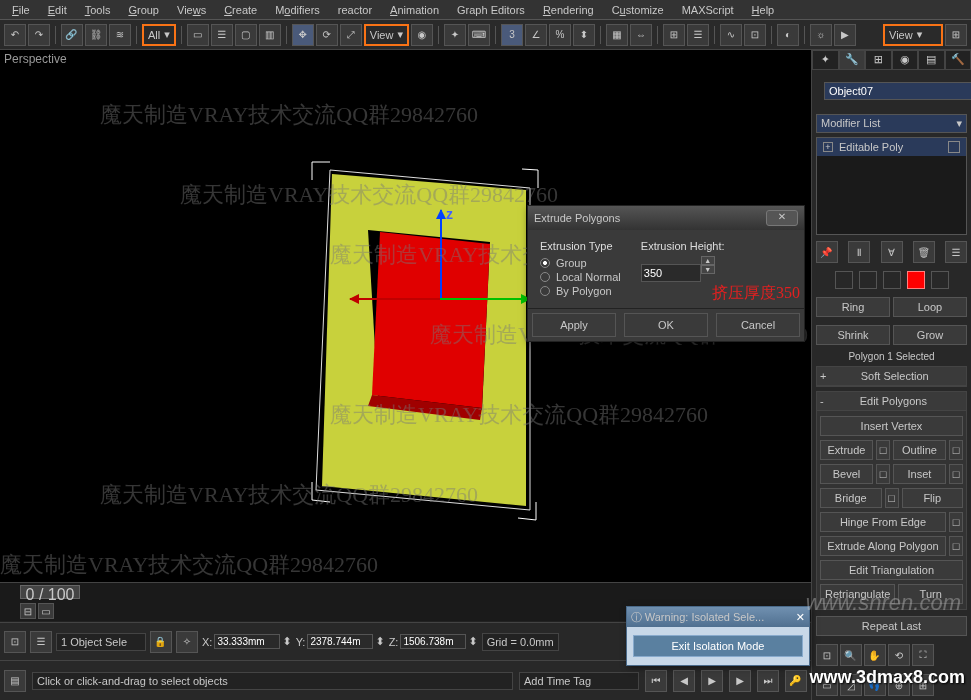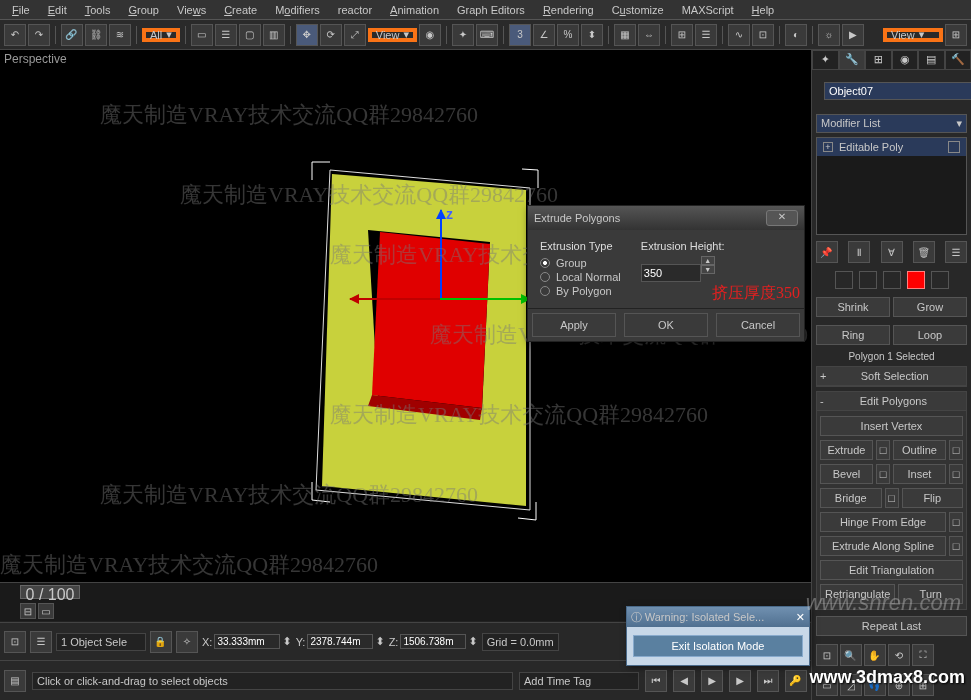--- a/index.html
+++ b/index.html
@@ -7,21 +7,21 @@
 
 
 .menubar { height: 20px; background: #333; border-bottom: 1px solid #555; display: flex; align-items: center; padding: 0 4px; gap: 2px; }
 .menubar .menu-item { padding: 2px 8px; cursor: default; }
 .menubar .menu-item u { text-decoration: underline; }
 
 
 .toolbar { height: 30px; background: #2a2a2a; border-bottom: 1px solid #444; display: flex; align-items: center; padding: 0 4px; gap: 2px; }
 .tool-btn { width: 22px; height: 22px; background: #3a3a3a; border: 1px solid #555; display: flex; align-items: center; justify-content: center; font-size: 10px; }
 .tool-sep { width: 1px; height: 18px; background: #555; margin: 0 3px; }
-.tool-dropdown { height: 14px; background: #2a2a2a; border: 4px solid #f97316; padding: 0 4px; display: flex; align-items: center; gap: 4px; }
+.tool-dropdown { height: 22px; background: #2a2a2a; border: 2px solid #f97316; padding: 0 4px; display: flex; align-items: center; gap: 4px; }
 .tool-btn.active { background: #4a5a7a; }
 
 
 .main { position: absolute; top: 50px; left: 0; right: 160px; bottom: 118px; background: #000; }
 .viewport-label { position: absolute; top: 2px; left: 4px; color: #999; font-size: 12px; }
 
 
 .viewport-3d { position: absolute; left: 320px; top: 130px; width: 220px; height: 340px; }
 .axis-z { position: absolute; left: 120px; top: 30px; width: 2px; height: 90px; background: #0040ff; }
 .axis-z::after { content: ""; position: absolute; top: -6px; left: -4px; border: 5px solid transparent; border-bottom: 10px solid #0040ff; }
@@ -290,26 +290,26 @@
 
   <div class="sub-tools">
     <div class="sub-tool"></div>
     <div class="sub-tool"></div>
     <div class="sub-tool"></div>
     <div class="sub-tool red"></div>
     <div class="sub-tool"></div>
   </div>
 
   <div class="btn-row" style="margin:2px 4px">
+    <div class="panel-btn">Ring</div>
+    <div class="panel-btn">Loop</div>
+  </div>
+  <div class="btn-row" style="margin:2px 4px">
     <div class="panel-btn">Shrink</div>
     <div class="panel-btn">Grow</div>
-  </div>
-  <div class="btn-row" style="margin:2px 4px">
-    <div class="panel-btn">Ring</div>
-    <div class="panel-btn">Loop</div>
   </div>
   <div class="status-text">Polygon 1 Selected</div>
 
   <div class="rollout">
     <div class="rollout-header"><span class="plusminus">+</span><span>Soft Selection</span></div>
   </div>
 
   <div class="rollout">
     <div class="rollout-header"><span class="plusminus">-</span><span>Edit Polygons</span></div>
     <div class="rollout-body">
@@ -329,21 +329,21 @@
       <div class="btn-row">
         <div class="panel-btn">Bridge</div>
         <div class="panel-btn sq">□</div>
         <div class="panel-btn">Flip</div>
       </div>
       <div class="btn-row">
         <div class="panel-btn" style="flex:3">Hinge From Edge</div>
         <div class="panel-btn sq">□</div>
       </div>
       <div class="btn-row">
-        <div class="panel-btn" style="flex:3">Extrude Along Spline</div>
+        <div class="panel-btn" style="flex:3">Extrude Along Polygon</div>
         <div class="panel-btn sq">□</div>
       </div>
       <div class="panel-btn">Edit Triangulation</div>
       <div class="btn-row">
         <div class="panel-btn">Retriangulate</div>
         <div class="panel-btn">Turn</div>
       </div>
     </div>
   </div>
 

